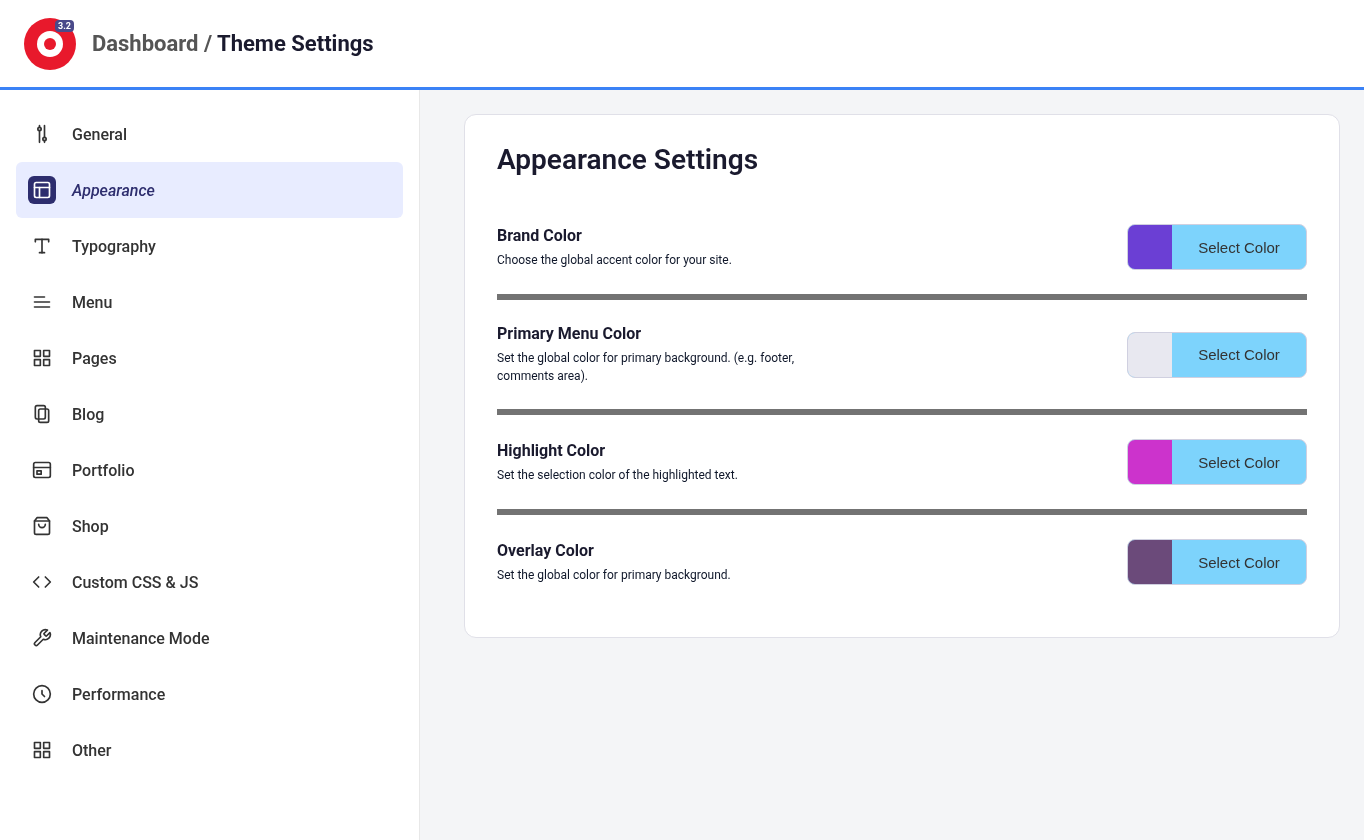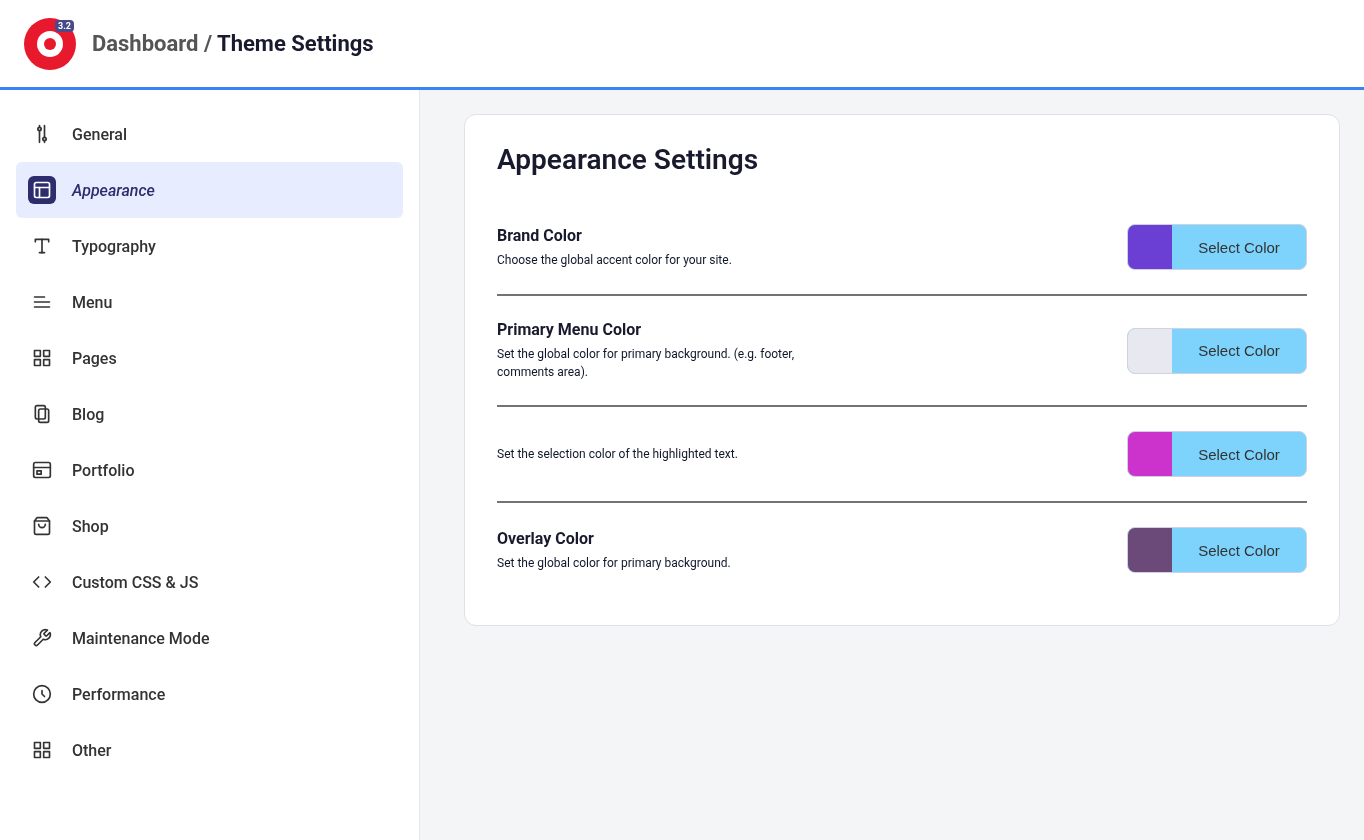--- a/index.html
+++ b/index.html
@@ -142,21 +142,21 @@
       color: #1a1a2e;
       margin-bottom: 24px;
     }
 
     
     .settings-row {
       display: flex;
       align-items: center;
       justify-content: space-between;
       padding: 24px 0;
-      border-bottom: 2px solid #737373;
+      border-bottom: 6px solid #737373;
       gap: 32px;
     }
     .settings-row:last-child {
       border-bottom: none;
     }
     .settings-label {
       flex: 1;
     }
     .settings-label-title {
       font-size: 16px;
@@ -356,20 +356,21 @@
       <div class="settings-label-title">Primary Menu Color</div>
       <div class="settings-label-desc">Set the global color for primary background. (e.g. footer, comments area).</div>
     </div>
     <button class="color-select-btn">
       <div class="color-swatch" style="background:#e8e8f0"></div>
       <span class="color-select-text">Select Color</span>
     </button>
   </div>
           <div class="settings-row">
     <div class="settings-label">
+      <div class="settings-label-title">Highlight Color</div>
       <div class="settings-label-desc">Set the selection color of the highlighted text.</div>
     </div>
     <button class="color-select-btn">
       <div class="color-swatch" style="background:#cc33cc"></div>
       <span class="color-select-text">Select Color</span>
     </button>
   </div>
           <div class="settings-row">
     <div class="settings-label">
       <div class="settings-label-title">Overlay Color</div>

